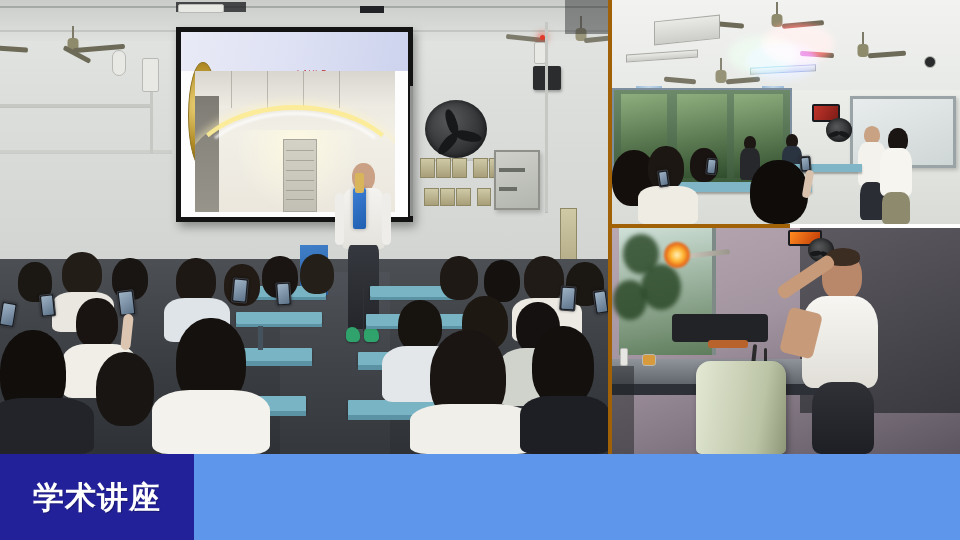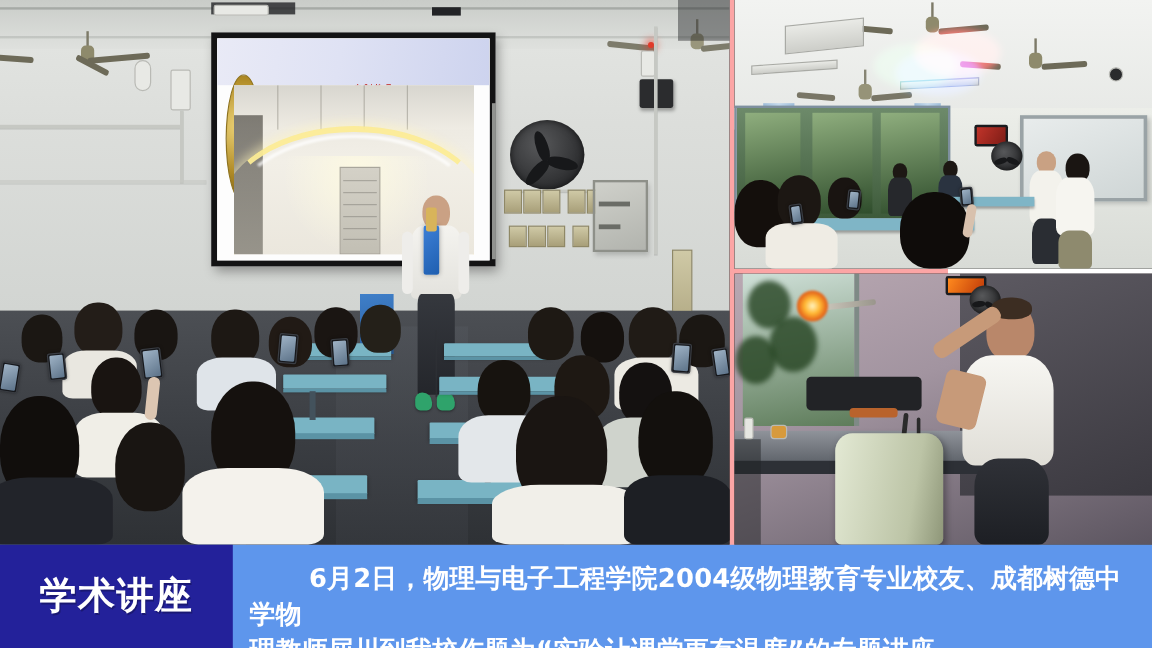--- a/index.html
+++ b/index.html
@@ -1,19 +1,19 @@
 <!DOCTYPE html>
 <html><head>
 <meta charset="utf-8">
 <style>
   * { margin:0; padding:0; box-sizing:border-box; }
   html,body { width:960px; height:540px; overflow:hidden; background:#ffffff;
               font-family:"Liberation Sans","DejaVu Sans",sans-serif; }
 
-  #page { position:relative; width:790px; height:540px; background:#fca5a5; }
+  #page { position:relative; width:790px; height:540px; background:#a16207; }
 
   
   .photo { position:absolute; overflow:hidden; background:#222; }
 
   
   #photo-main { left:0; top:0; width:608px; height:454px; }
 
   
   #photo-tr { left:612px; top:0;   width:348px; height:224px; }
   #photo-br { left:612px; top:228px; width:348px; height:226px; }
@@ -522,19 +522,15 @@
 
     <div class="dark-strip" style="left:0;top:138px;width:22px;height:88px;opacity:.5;"></div>
     <div class="sensor" style="left:8px;top:120px;width:8px;height:18px;background:#e6e7e2;"></div>
     <div class="sensor" style="left:30px;top:126px;width:14px;height:12px;background:#d79a3c;border-radius:3px;"></div>
   </div>
 
   <div id="caption-bar">
     <div id="caption-badge">
       <span class="btxt">学术讲座</span>
     </div>
-    <div id="caption-text">
-      <div><span class="indent"></span><span>6月2日，物理与电子工程学院2004级物理教育专业校友、成都树德中学物</span></div>
-      <div>理教师屈川到我校作题为“实验让课堂更有温度”的专题讲座。</div>
-    </div>
   </div>
 
 </div>
 
 </body></html>

